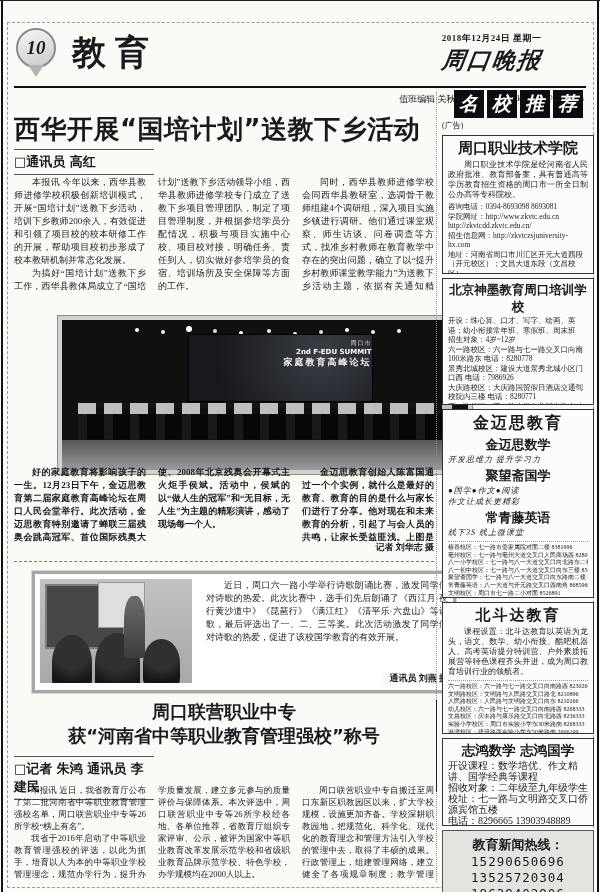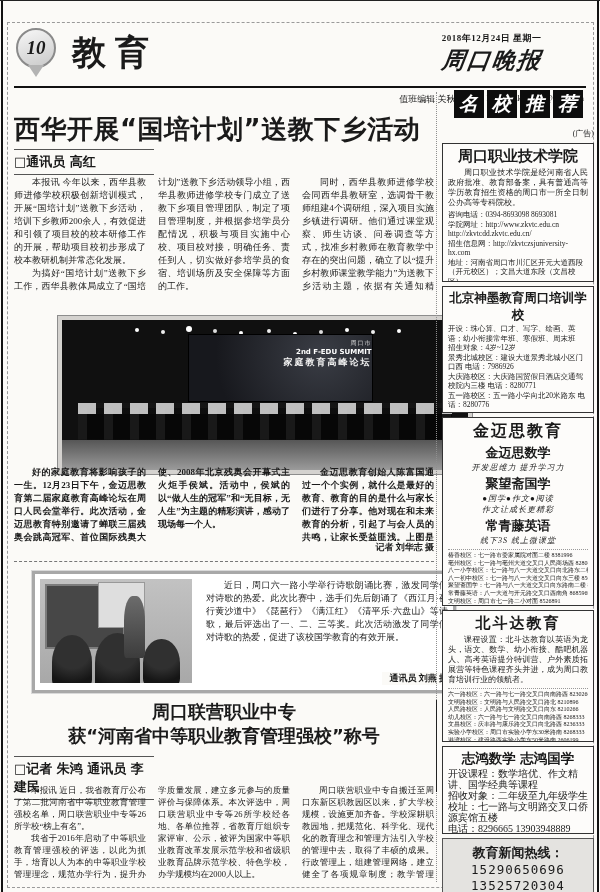--- a/index.html
+++ b/index.html
@@ -82,30 +82,30 @@
   .byline2{position:absolute;left:0;top:56px;}
   .art2-body{position:absolute;left:0;top:84px;width:420px;height:96px;column-count:3;font-size:8.5px;line-height:12px;}
 
   
   .vrule{position:absolute;left:436px;top:92px;height:790px;border-left:1px dotted #8f8f8f;}
   .vrule-solid{position:absolute;left:436px;top:700px;height:92px;border-left:1px solid #222;}
   .sidebar{position:absolute;left:442px;top:90px;width:152px;}
   .mx-header{display:flex;justify-content:center;gap:3px;}
   .mx-char{width:30px;height:28px;background:#0d0d0d;color:#fff;display:flex;align-items:center;
        justify-content:center;font-size:19px;font-weight:bold;font-style:italic;}
-  .ad-note{text-align:right;font-size:8px;margin-top:10px;}
+  .ad-note{text-align:left;font-size:8px;margin-top:2px;}
   .adbox{border:1px solid #333;margin-top:4px;padding:3px 5px;overflow:hidden;background:#fdfcfa;}
   .ad-title{text-align:center;font-weight:bold;font-family:"DejaVu Sans",sans-serif;}
   .ad1{height:131px;} .ad1 .ad-title{font-size:15px;}
   .ad-intro{font-size:8px;line-height:10px;text-align:justify;text-indent:2em;margin:2px 0;}
   .ad-lines .ad-line{font-size:7.5px;line-height:9.5px;}
   .ad2{height:119px;} .ad2 .ad-title{font-size:12.5px;}
   .ad3{height:181px;} .ad3 .ad-title{font-size:16px;letter-spacing:2px;}
   .brand-name{text-align:center;font-size:13px;font-weight:bold;margin-top:2px;font-family:"DejaVu Sans",sans-serif;}
-  .brand-tag{text-align:center;font-size:8px;letter-spacing:1px;font-style:italic;}
+  .brand-tag{font-size:8px;letter-spacing:1px;font-style:italic;}
   .addr-lines{margin-top:3px;border-top:1px dotted #999;padding-top:2px;}
   .addr-lines .addr-line{font-size:6px;line-height:7.6px;white-space:nowrap;overflow:hidden;}
   .ad4{height:124px;} .ad4 .ad-title{font-size:15px;letter-spacing:2px;}
   .ad5{height:80px;} .ad5 .ad-title{font-size:13.5px;}
   .ad5 .ad-lines .ad-line{font-size:10px;line-height:11px;}
   .hotline{border:1px solid #555;background:#e4e3e0;margin-top:4px;text-align:center;padding:5px 4px;height:58px;}
   .hl-title{font-size:13px;font-weight:bold;font-family:"DejaVu Sans",sans-serif;}
   .hl-num{font-size:12.5px;line-height:16px;letter-spacing:1px;font-family:"DejaVu Sans Mono",monospace;}
 </style>
 </head>
@@ -211,20 +211,21 @@
         <div class="ad-line">招生信息网：http://zkvtczsjuniversity-hx.com</div>
         <div class="ad-line">地址：河南省周口市川汇区开元大道西段（开元校区）；文昌大道东段（文昌校区）</div>
       </div>
   </div>
 
   <div class="adbox ad2">
     <div class="ad-title">北京神墨教育周口培训学校</div>
     <div class="ad-lines">
         <div class="ad-line">开设：珠心算、口才、写字、绘画、英语；幼小衔接常年班、寒假班、周末班</div>
         <div class="ad-line">招生对象：4岁~12岁</div>
+        <div class="ad-line">六一路校区：六一路与七一路交叉口向南100米路东 电话：8280778</div>
         <div class="ad-line">景秀北城校区：建设大道景秀北城小区门口西 电话：7986926</div>
         <div class="ad-line">大庆路校区：大庆路国贸假日酒店交通驾校院内三楼 电话：8280771</div>
         <div class="ad-line">五一路校区：五一路小学向北20米路东 电话：8280776</div>
       </div>
   </div>
 
   <div class="adbox ad3">
     <div class="ad-title">金迈思教育</div>
     <div class="brand-name">金迈思数学</div>
     <div class="brand-tag">开发思维力 提升学习力</div>

